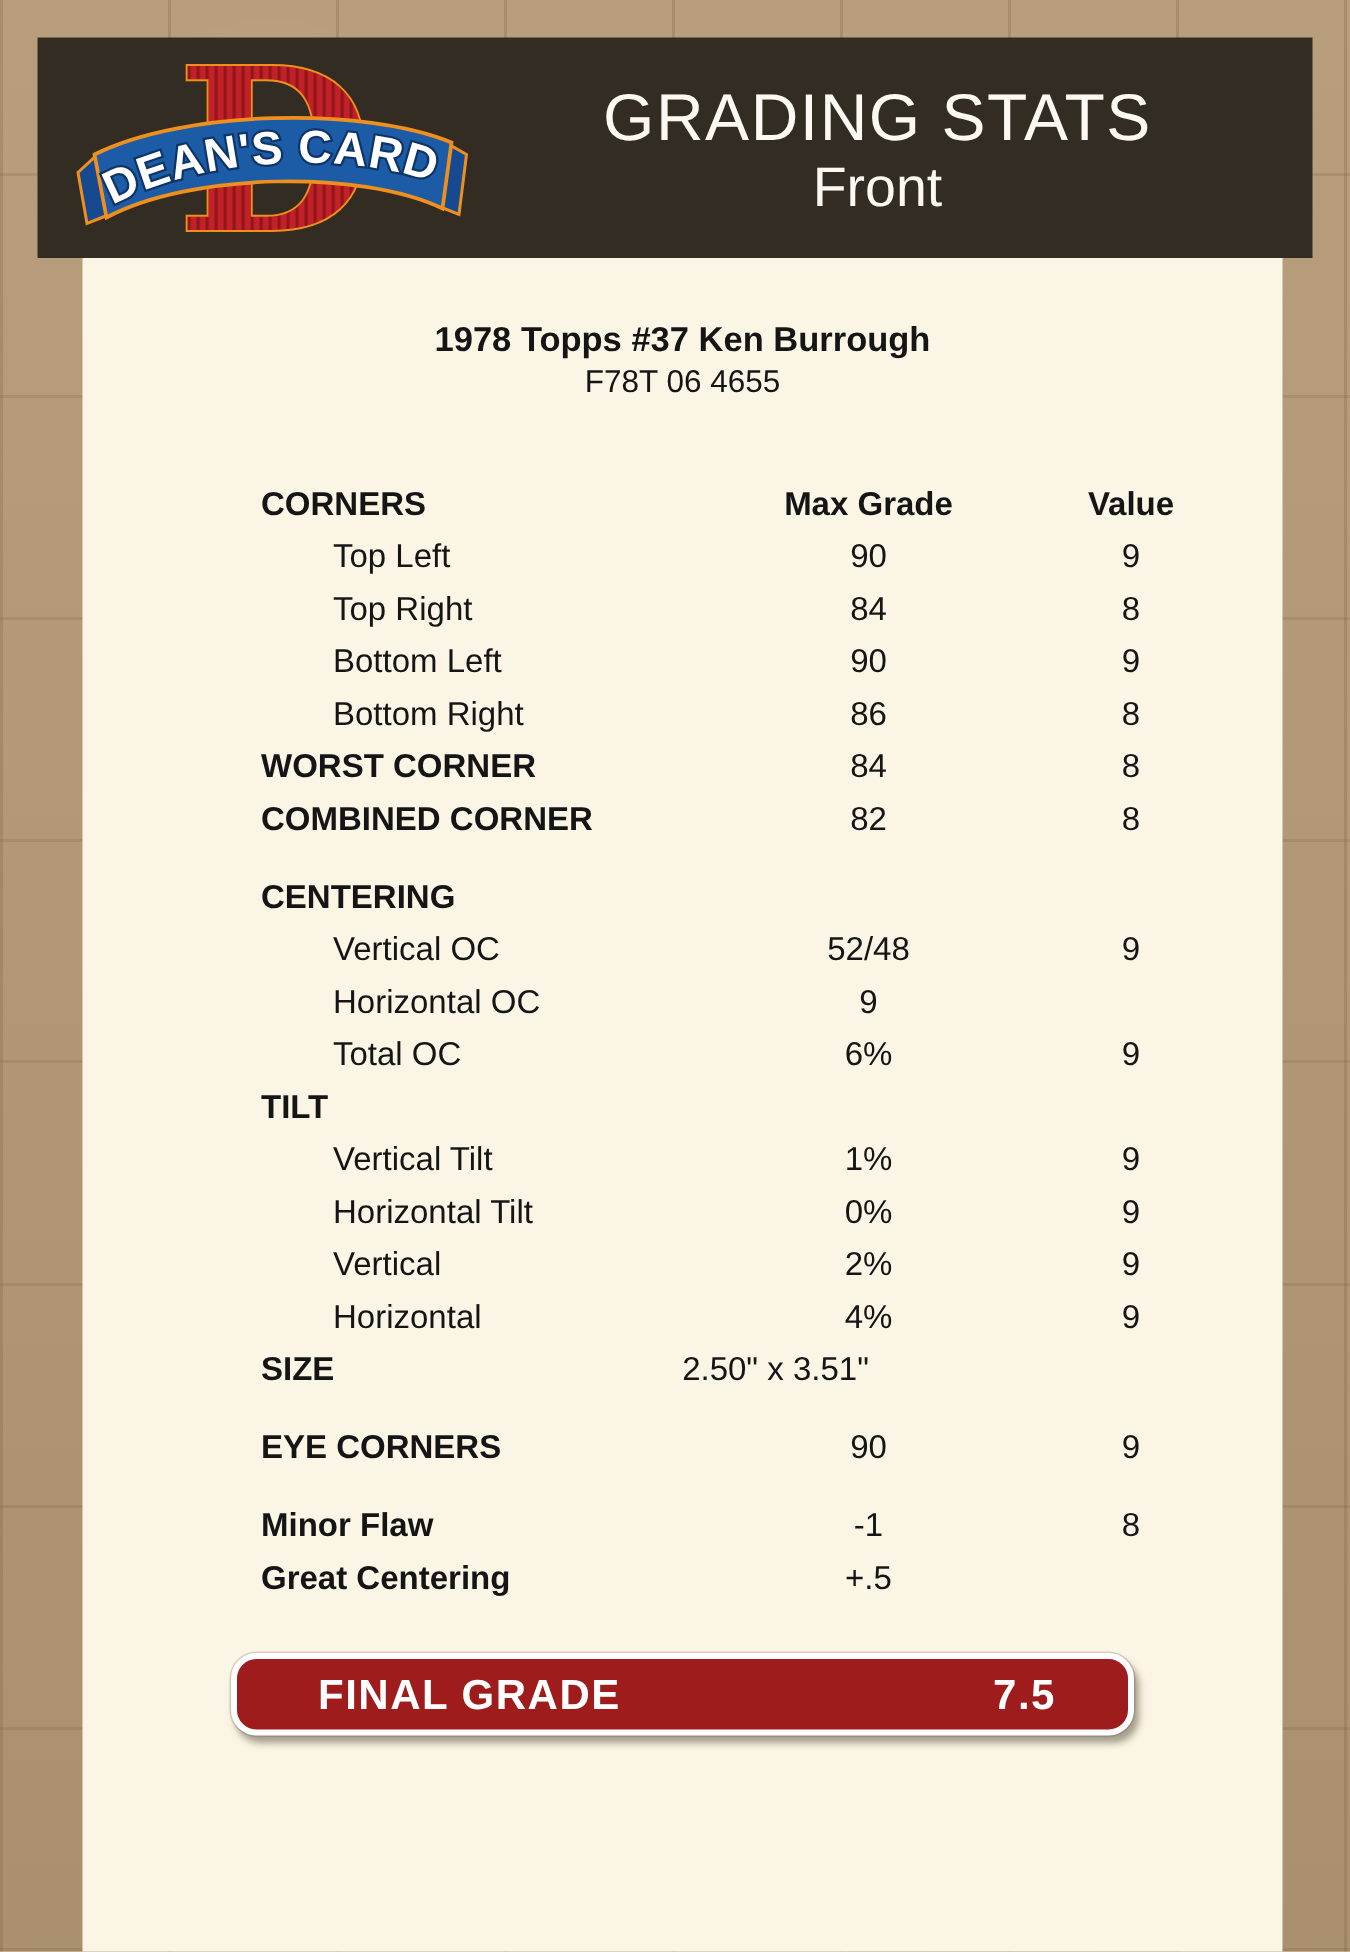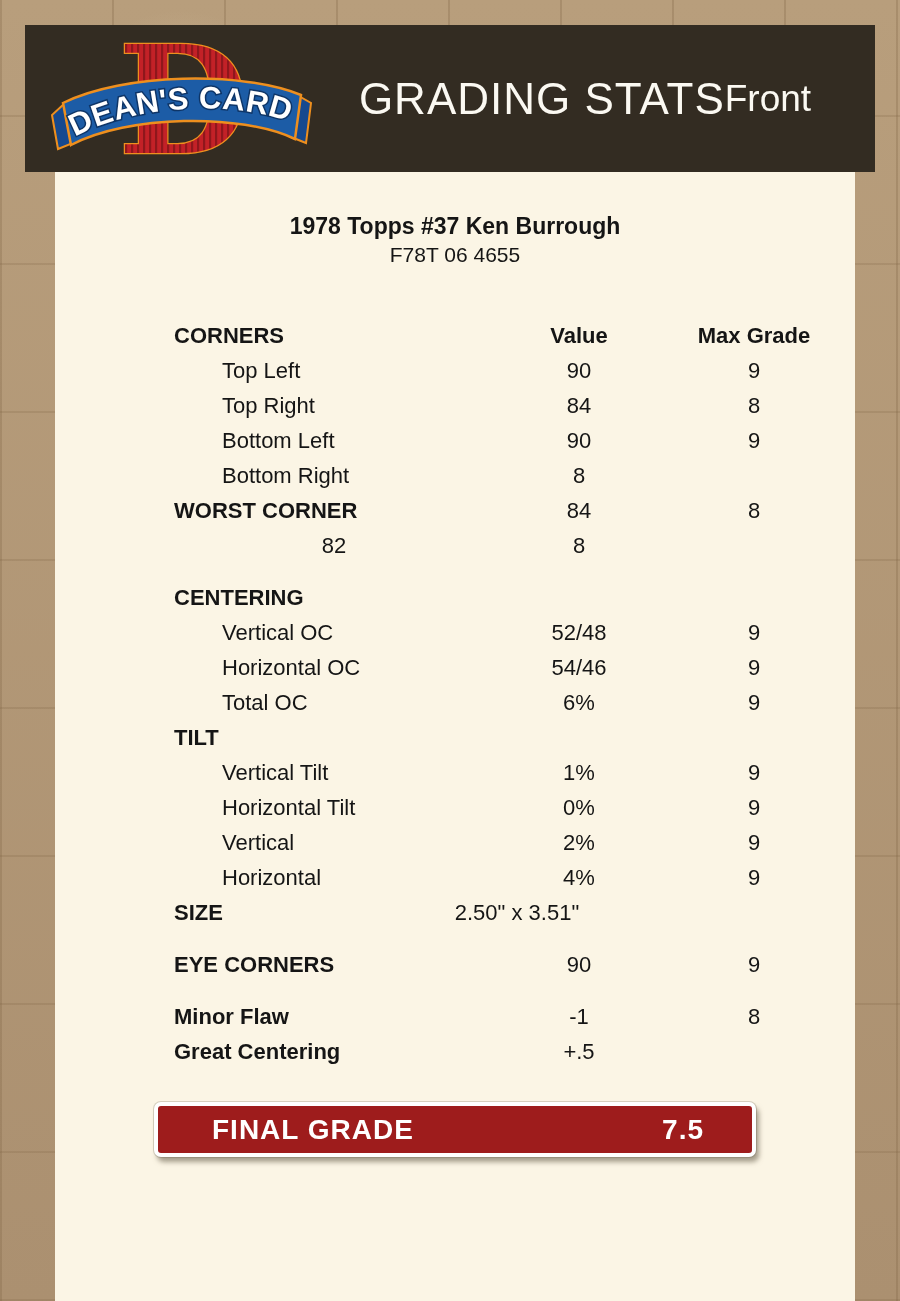--- a/index.html
+++ b/index.html
@@ -17,21 +17,21 @@
   }
 
   
   .header-bar {
     position:absolute; left:25px; top:25px; width:850px; height:147px;
     background:var(--header_bg,#332c22);
     display:flex; align-items:center;
   }
   .logo { width:280px; height:140px; margin-left:18px; flex:0 0 auto; position:relative; top:2px; }
   .header-titles {
-    flex:1; display:flex; align-items:center;
+    flex:1; display:flex; flex-direction:column; align-items:center;
     justify-content:center; padding-right:28px; color:#fbf9f2;
   }
   .header-title { font-size:44px; line-height:52px; letter-spacing:1px; }
   .header-subtitle { font-size:37px; line-height:40px; }
 
   
   .panel {
     position:absolute; left:55px; top:172px; width:800px; height:1280px;
     background:var(--panel_bg,#fbf5e5); color:#151515;
     box-sizing:border-box; padding-top:40px;
@@ -48,21 +48,21 @@
   .row.indent .cell.label { padding-left:48px; }
   .row.bold .cell.label, .row.header .cell.label { font-weight:bold; }
   .row.header .cell.value, .row.header .cell.max { font-weight:bold; }
   .row.gap { margin-top:17px; }
   .row.size .cell.value { position:relative; left:-62px; }
 
   
   .final-grade {
     margin:33px auto 0; width:492px; height:47px;
     background:var(--accent_red,#9e1c1c);
-    border:4px solid #ffffff; border-radius:7px;
+    border:4px solid #ffffff; border-radius:17px;
     box-shadow:3px 5px 5px rgba(95,85,65,.55), 0 0 0 1px rgba(150,140,120,.35);
     display:flex; align-items:center; justify-content:space-between;
     padding:0 48px 0 54px; box-sizing:content-box;
     color:#ffffff; font-size:28px; font-weight:bold; letter-spacing:1px;gap:48px;
   }
 </style>
 </head>
 <body>
 
 <div class="page">
@@ -97,64 +97,65 @@
     </div>
   </div>
 
   <div class="panel">
     <div class="card-title">1978 Topps #37 Ken Burrough</div>
     <div class="card-code">F78T 06 4655</div>
 
     <div class="stats" id="stats-rows">
         <div class="row header">
           <span class="cell label">CORNERS</span>
+          <span class="cell max">Max Grade</span>
           <span class="cell value">Value</span>
-          <span class="cell max">Max Grade</span>
         </div>
         <div class="row indent">
           <span class="cell label">Top Left</span>
           <span class="cell value">90</span>
           <span class="cell max">9</span>
         </div>
         <div class="row indent">
           <span class="cell label">Top Right</span>
           <span class="cell value">84</span>
           <span class="cell max">8</span>
         </div>
         <div class="row indent">
           <span class="cell label">Bottom Left</span>
           <span class="cell value">90</span>
           <span class="cell max">9</span>
         </div>
         <div class="row indent">
           <span class="cell label">Bottom Right</span>
+          <span class="cell value">86</span>
           <span class="cell max">8</span>
         </div>
         <div class="row bold">
           <span class="cell label">WORST CORNER</span>
           <span class="cell value">84</span>
           <span class="cell max">8</span>
         </div>
         <div class="row bold">
+          <span class="cell label">COMBINED CORNER</span>
           <span class="cell value">82</span>
           <span class="cell max">8</span>
         </div>
         <div class="row bold gap">
           <span class="cell label">CENTERING</span>
           <span class="cell value"></span>
           <span class="cell max"></span>
         </div>
         <div class="row indent">
           <span class="cell label">Vertical OC</span>
           <span class="cell value">52/48</span>
           <span class="cell max">9</span>
         </div>
         <div class="row indent">
           <span class="cell label">Horizontal OC</span>
-          <span class="cell value">54/46</span>
           <span class="cell max">9</span>
         </div>
         <div class="row indent">
           <span class="cell label">Total OC</span>
           <span class="cell value">6%</span>
           <span class="cell max">9</span>
         </div>
         <div class="row bold">
           <span class="cell label">TILT</span>
           <span class="cell value"></span>

